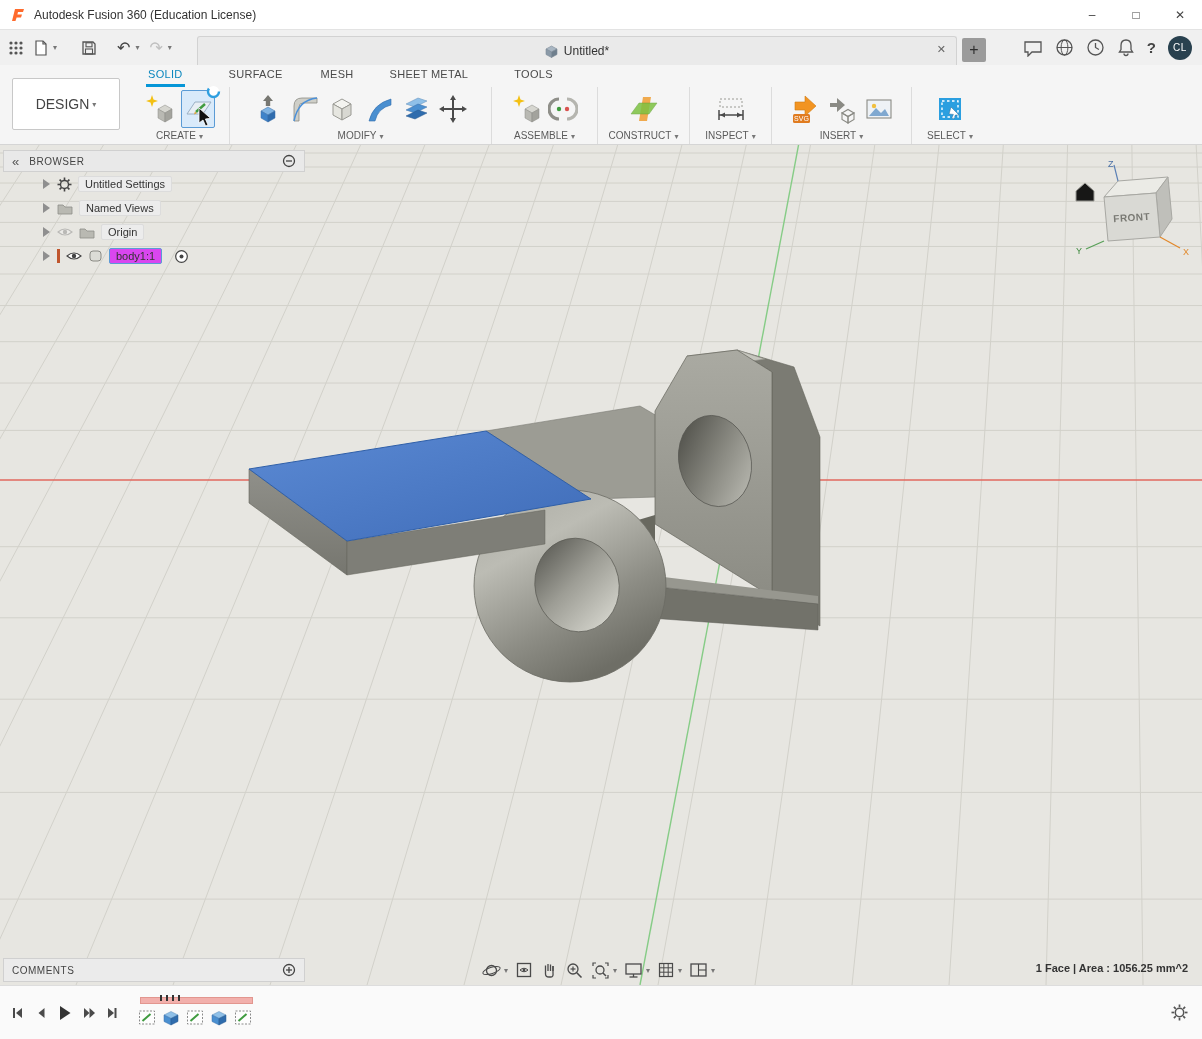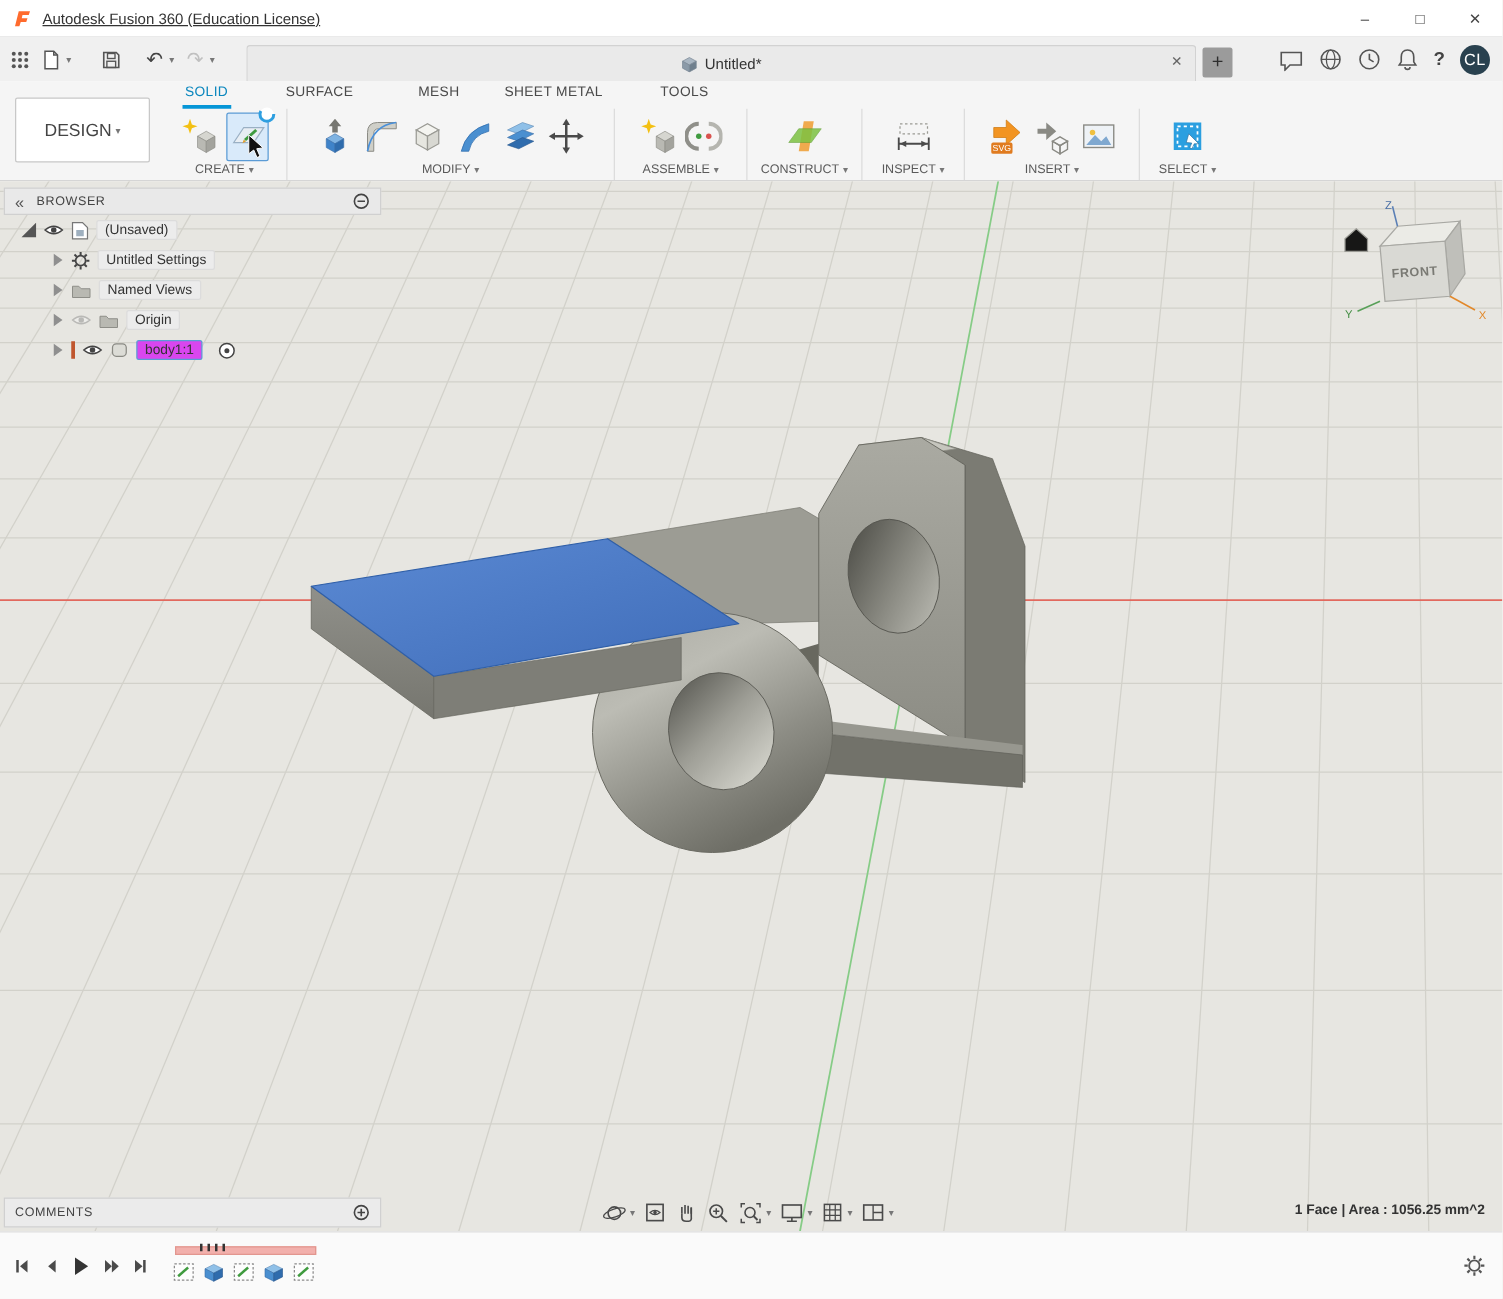--- a/index.html
+++ b/index.html
@@ -1,38 +1,38 @@
 <!DOCTYPE html>
 <html><head>
 <meta charset="utf-8">
 <style>
   * { box-sizing: border-box; margin:0; padding:0; }
   html,body { width:1202px; height:1039px; }
   body { position:relative; font-family:"Liberation Sans",sans-serif; background:#fff; overflow:hidden; color:#333; }
 
   
-  .titlebar { position:absolute; left:0; top:0; width:1202px; height:30px; background:#ffffff; border-bottom:1px solid #e3e3e3; display:flex; align-items:center;text-decoration:underline; }
+  .titlebar { position:absolute; left:0; top:0; width:1202px; height:30px; background:#ffffff; border-bottom:1px solid #e3e3e3; display:flex; align-items:center; }
   .titlebar .logo { margin:0 8px 0 10px; }
   .titlebar .title { font-size:12px; color:#333; }
   .win-controls { position:absolute; right:0; top:0; height:30px; display:flex; }
   .win-btn { width:44px; height:30px; display:flex; align-items:center; justify-content:center; font-size:12px; color:#444; cursor:default; }
 
   
   .appbar { position:absolute; left:0; top:30px; width:1202px; height:35px; background:#f0f0f0; }
   .appbar-left { position:absolute; left:8px; top:0; height:35px; display:flex; align-items:center; gap:10px; }
   .tool-ic { display:flex; align-items:center; gap:2px; color:#444; }
   .caret::after { content:"▾"; font-size:8px; color:#777; margin-left:3px; }
   .undo-g { font-size:16px; color:#444; }
   .redo-g { font-size:16px; color:#c0c0c0; }
   .doc-tab { position:absolute; left:197px; top:6px; width:760px; height:29px; background:#eaeaea; border:1px solid #d2d2d2; border-bottom:none; border-radius:3px 3px 0 0; display:flex; align-items:center; justify-content:center; gap:6px; font-size:12px; color:#333; }
   .doc-tab .tab-close { position:absolute; right:10px; top:6px; font-size:11px; color:#666; }
   .new-tab { position:absolute; left:962px; top:8px; width:24px; height:24px; background:#9b9b9b; color:#2e2e2e; font-size:16px; display:flex; align-items:center; justify-content:center; border-radius:2px; }
   .appbar-right { position:absolute; right:10px; top:0; height:35px; display:flex; align-items:center; gap:12px; }
   .help-q { font-size:15px; font-weight:bold; color:#444; }
-  .avatar { width:24px; height:24px; border-radius:50%; background:#29414f; color:#fff; font-size:13px; display:flex; align-items:center; justify-content:center; letter-spacing:0.5px; }
+  .avatar { width:24px; height:24px; border-radius:50%; background:#29414f; color:#fff; font-size:10px; display:flex; align-items:center; justify-content:center; letter-spacing:0.5px; }
 
   
   .ribbon { position:absolute; left:0; top:65px; width:1202px; height:80px; background:#f5f5f5; border-bottom:1px solid #d5d5d5; }
   .design-box { position:absolute; left:12px; top:13px; width:108px; height:52px; background:#fff; border:1px solid #c8c8c8; border-radius:2px; display:flex; align-items:center; justify-content:center; font-size:14px; color:#444; }
   .ribbon-tabs { position:absolute; left:146px; top:0; height:22px; display:flex; }
   .rtab { font-size:11px; color:#4a4a4a; letter-spacing:.3px; padding:3px 2px 2px 2px; }
   .rtab.active { color:#0b87be; border-bottom:3px solid #0696d7; }
   .ribbon-groups { position:absolute; left:130px; top:22px; height:57px; display:flex; }
   .rgroup { display:flex; flex-direction:column; align-items:center; justify-content:space-between; border-right:1px solid #dcdcdc; padding:2px 0 3px 0; }
   .rgroup .icons { display:flex; align-items:center; gap:7px; height:40px; }
@@ -157,21 +157,21 @@
   </div>
 </div>
 
 <div class="ribbon">
   <div class="design-box caret">
     <span>DESIGN</span>
   </div>
 
   <div class="ribbon-tabs">
     <span class="rtab active" style="margin-right:42px;">SOLID</span>
-    <span class="rtab" style="margin-right:48px;">SURFACE</span>
+    <span class="rtab" style="margin-right:34px;">SURFACE</span>
     <span class="rtab" style="margin-right:32px;">MESH</span>
     <span class="rtab" style="margin-right:42px;">SHEET METAL</span>
     <span class="rtab">TOOLS</span>
   </div>
 
   <div class="ribbon-groups">
 
     <div class="rgroup" style="width:100px;">
       <div class="icons">
         <svg width="30" height="30">
@@ -433,34 +433,20 @@
   <div class="browser">
     <div class="browser-header">
       <span class="collapse">«</span>
       <span class="btitle">BROWSER</span>
       <svg width="14" height="14">
         <circle cx="7" cy="7" r="5.5" fill="none" stroke="#444" stroke-width="1.3"></circle>
         <line x1="4" y1="7" x2="10" y2="7" stroke="#444" stroke-width="1.3"></line>
       </svg>
     </div>
 
-    <div class="brow" style="padding-left:14px;">
-      <svg width="12" height="12">
-          <polygon points="0,12 12,12 12,0" fill="#555"></polygon>
-        </svg>
-      <svg width="16" height="12">
-        <path d="M1,6 Q8,0 15,6 Q8,12 1,6 Z" fill="#fff" stroke="#444" stroke-width="1.1"></path>
-          <circle cx="8" cy="6" r="2.2" fill="#444"></circle>
-      </svg>
-      <svg width="14" height="15">
-        <path d="M1,1 h8 l4,4 v9 h-12 z" fill="#fff" stroke="#777" stroke-width="1"></path>
-        <rect x="4" y="7" width="6" height="5" fill="#9fb0bf"></rect>
-      </svg>
-      <span class="pill">(Unsaved)</span>
-    </div>
 
     <div class="brow indent1">
       <svg width="10" height="12">
           <polygon points="2,1 9,6 2,11" fill="#8f8f8f"></polygon>
         </svg>
       <svg width="15" height="15">
         <circle cx="7.5" cy="7.5" r="4" fill="none" stroke="#444" stroke-width="1.4"></circle>
         <g stroke="#444" stroke-width="1.6">
           <line x1="7.5" y1="0.5" x2="7.5" y2="3"></line>
             <line x1="7.5" y1="12" x2="7.5" y2="14.5"></line>

